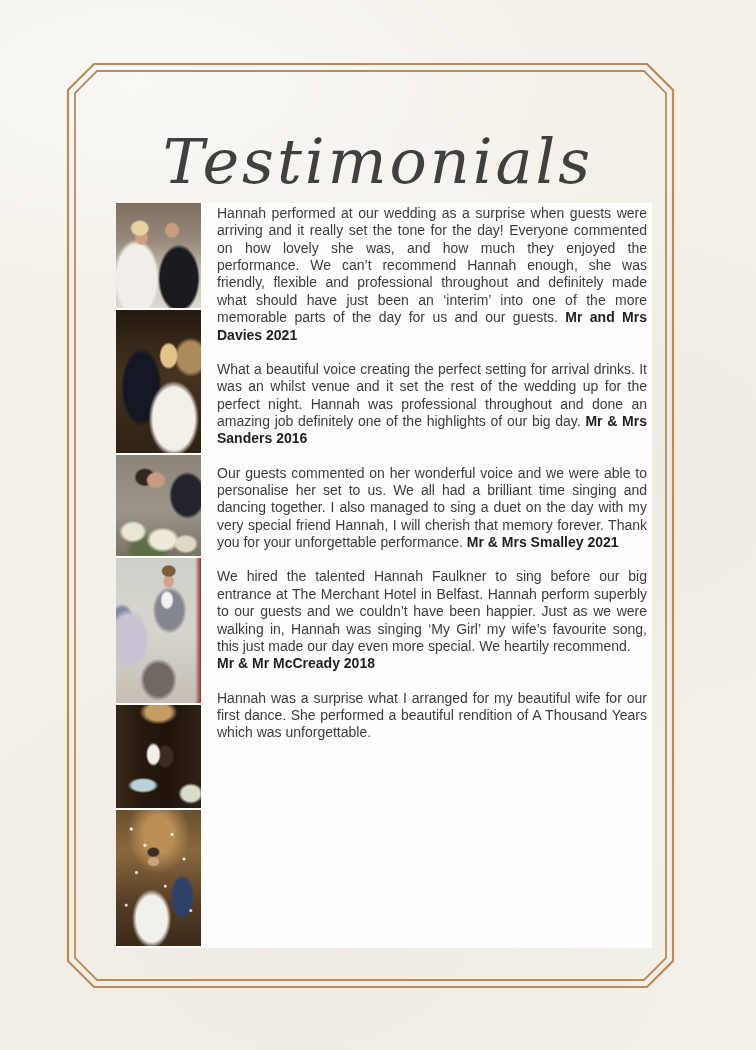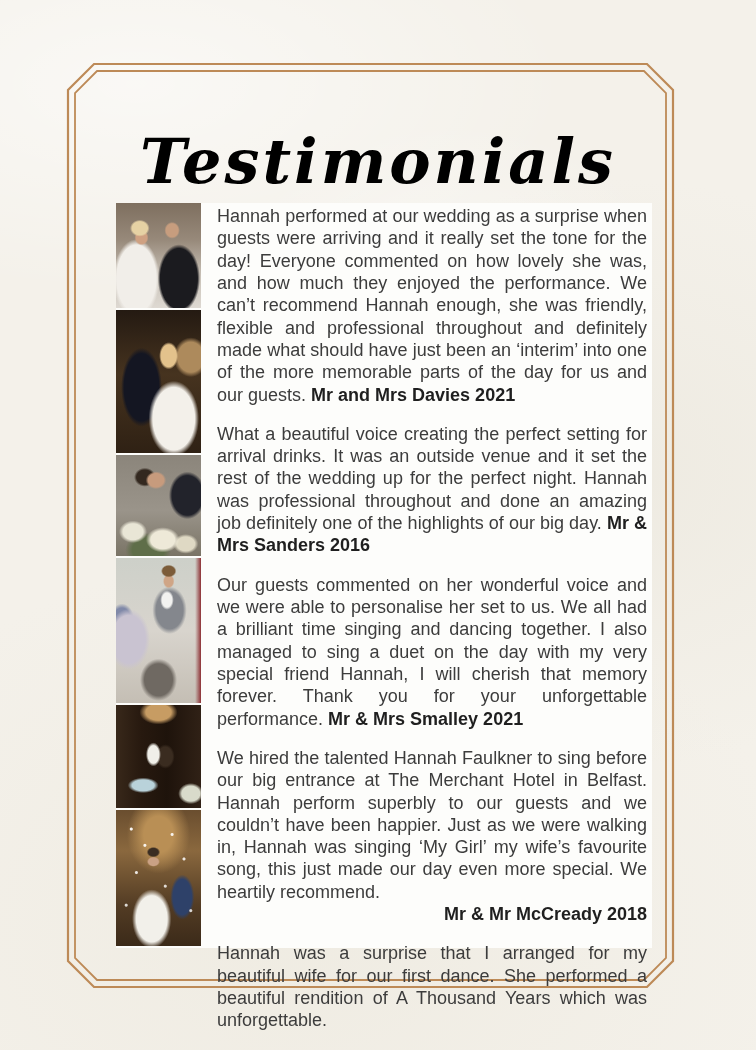--- a/index.html
+++ b/index.html
@@ -9,22 +9,22 @@
     background-image:
       radial-gradient(620px 300px at 18% 8%, rgba(255,255,255,.55), rgba(255,255,255,0) 70%),
       radial-gradient(520px 420px at 82% 45%, rgba(233,229,218,.55), rgba(233,229,218,0) 70%),
       radial-gradient(700px 520px at 40% 88%, rgba(236,232,221,.6), rgba(236,232,221,0) 72%),
       radial-gradient(300px 200px at 60% 25%, rgba(255,255,255,.4), rgba(255,255,255,0) 70%);
     font-family:"Liberation Sans", sans-serif;
   }
   .frame-svg{position:absolute;left:0;top:0;width:756px;height:1050px;}
   .page-title{
     position:absolute;left:0;top:86px;width:756px;text-align:center;
-    font-family:"DejaVu Serif", serif;font-style:italic;font-weight:700;
-    font-size:62px;line-height:1.1;color:#000000;letter-spacing:3px;
+    font-family:"DejaVu Serif", serif;font-style:italic;font-weight:400;
+    font-size:62px;line-height:1.1;color:#404040;letter-spacing:3px;
   }
   .content-panel{
     position:absolute;left:116px;top:203px;width:536px;height:745px;
     background:#fdfdfb;
   }
   .photo-strip{
     position:absolute;left:0;top:0;width:85px;
     display:flex;flex-direction:column;gap:2px;
   }
   .photo{width:85px;background-repeat:no-repeat;background-size:cover;}
@@ -80,25 +80,25 @@
     radial-gradient(9px 7px at 44% 31%, #3a2d22 55%, rgba(0,0,0,0) 75%),
     radial-gradient(28px 42px at 42% 80%, #f2f0ea 55%, rgba(0,0,0,0) 70%),
     radial-gradient(17px 32px at 78% 64%, #2e4169 55%, rgba(0,0,0,0) 70%),
     radial-gradient(42px 52px at 50% 18%, #b98f55 35%, rgba(0,0,0,0) 75%),
     linear-gradient(180deg, #6a4e2f 0%, #8a683e 30%, #533c24 70%, #3b2a19 100%);}
   .testimonial-list{
     position:absolute;left:101px;top:2px;width:430px;
   }
   .testimonial{
     margin:0 0 17px 0;
-    font-size:18px;line-height:1.24;color:#3c3c3c;
+    font-size:14px;line-height:1.24;color:#3c3c3c;
     text-align:justify;
   }
   .testimonial .t-attr{color:#1f1f1f;font-weight:bold;}
-  .testimonial.attr-block .t-attr{display:block;text-align:right;}
+  .testimonial.attr-block .t-attr{display:block;text-align:left;}
 </style>
 </head>
 <body>
 
 <svg class="frame-svg" viewBox="0 0 756 1050" xmlns="http://www.w3.org/2000/svg">
   <path d="M 94 64 L 647 64 L 673 90 L 673 961 L 647 987 L 94 987 L 68 961 L 68 90 Z" fill="none" stroke="#bd8a57" stroke-width="2.2"></path>
   <path d="M 97 71 L 644 71 L 666 93 L 666 958 L 644 980 L 97 980 L 75 958 L 75 93 Z" fill="none" stroke="#bd8a57" stroke-width="1.8"></path>
 </svg>
 
 <h1 class="page-title">Testimonials</h1>
@@ -107,18 +107,18 @@
   <div class="photo-strip" id="photo-strip">
       <div class="photo photo-1" title="Bride with veil and groom in black tuxedo holding champagne in front of stone wall"></div>
       <div class="photo photo-2" title="Groom in dark kilt outfit beside bride in white ballgown"></div>
       <div class="photo photo-3" title="Couple kissing behind white and yellow flower bouquets"></div>
       <div class="photo photo-4" title="Groom in grey suit greeting guests, woman in pale lilac dress"></div>
       <div class="photo photo-5" title="Couple in dark church doorway, bride with pale blue train"></div>
       <div class="photo photo-6" title="Bride in white gown and groom in navy suit under stone archway with confetti"></div>
     </div>
   <div class="testimonial-list" id="testimonial-list">
       <p class="testimonial"><span class="t-text">Hannah performed at our wedding as a surprise when guests were arriving and it really set the tone for the day! Everyone commented on how lovely she was, and how much they enjoyed the performance. We can’t recommend Hannah enough, she was friendly, flexible and professional throughout and definitely made what should have just been an ‘interim’ into one of the more memorable parts of the day for us and our guests. </span><strong class="t-attr">Mr and Mrs Davies 2021</strong></p>
-      <p class="testimonial"><span class="t-text">What a beautiful voice creating the perfect setting for arrival drinks. It was an outside venue and it set the rest of the wedding up for the perfect night. Hannah was professional throughout and done an amazing job definitely one of the highlights of our big day. </span><strong class="t-attr">Mr &amp; Mrs Sanders 2016</strong></p>
+      <p class="testimonial"><span class="t-text">What a beautiful voice creating the perfect setting for arrival drinks. It was an whilst venue and it set the rest of the wedding up for the perfect night. Hannah was professional throughout and done an amazing job definitely one of the highlights of our big day. </span><strong class="t-attr">Mr &amp; Mrs Sanders 2016</strong></p>
       <p class="testimonial"><span class="t-text">Our guests commented on her wonderful voice and we were able to personalise her set to us. We all had a brilliant time singing and dancing together. I also managed to sing a duet on the day with my very special friend Hannah, I will cherish that memory forever. Thank you for your unforgettable performance. </span><strong class="t-attr">Mr &amp; Mrs Smalley 2021</strong></p>
       <p class="testimonial attr-block"><span class="t-text">We hired the talented Hannah Faulkner to sing before our big entrance at The Merchant Hotel in Belfast. Hannah perform superbly to our guests and we couldn’t have been happier. Just as we were walking in, Hannah was singing ‘My Girl’ my wife’s favourite song, this just made our day even more special. We heartily recommend.</span><strong class="t-attr">Mr &amp; Mr McCready 2018</strong></p>
-      <p class="testimonial attr-block"><span class="t-text">Hannah was a surprise that I arranged for my beautiful wife for our first dance. She performed a beautiful rendition of A Thousand Years which was unforgettable.</span></p>
+      <p class="testimonial attr-block"><span class="t-text">Hannah was a surprise what I arranged for my beautiful wife for our first dance. She performed a beautiful rendition of A Thousand Years which was unforgettable.</span></p>
     </div>
 </div>
 
 </body></html>

